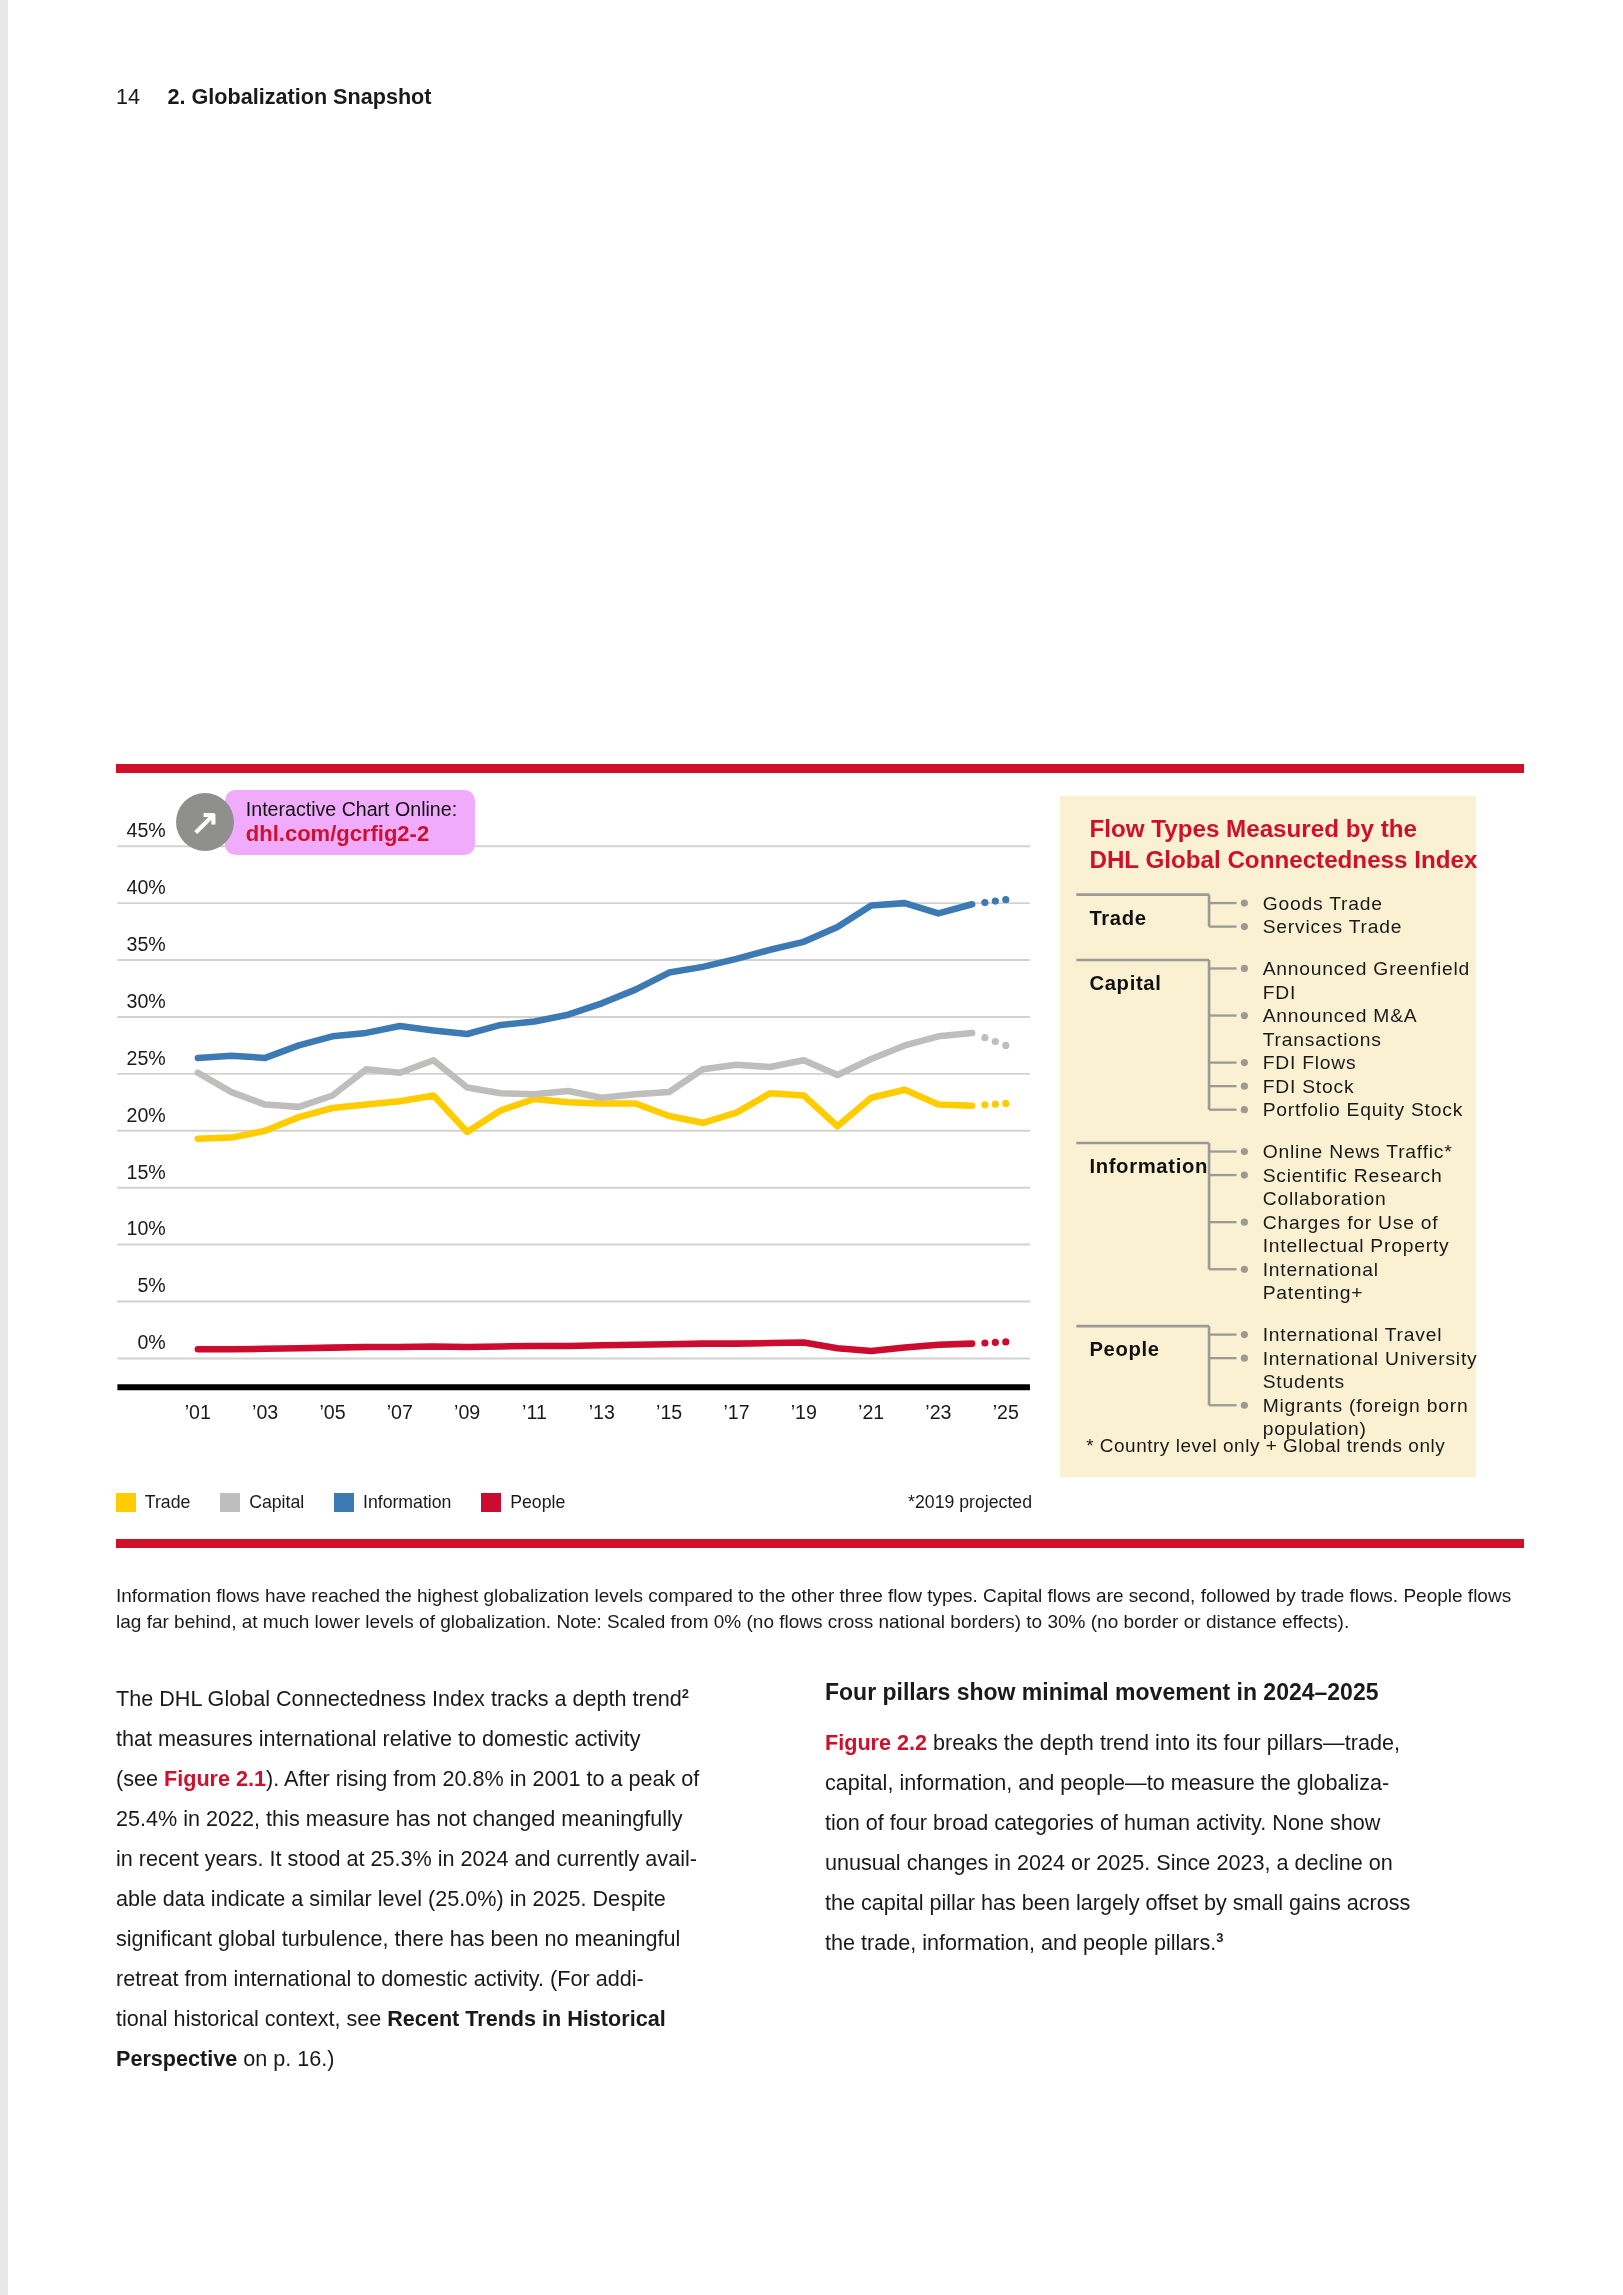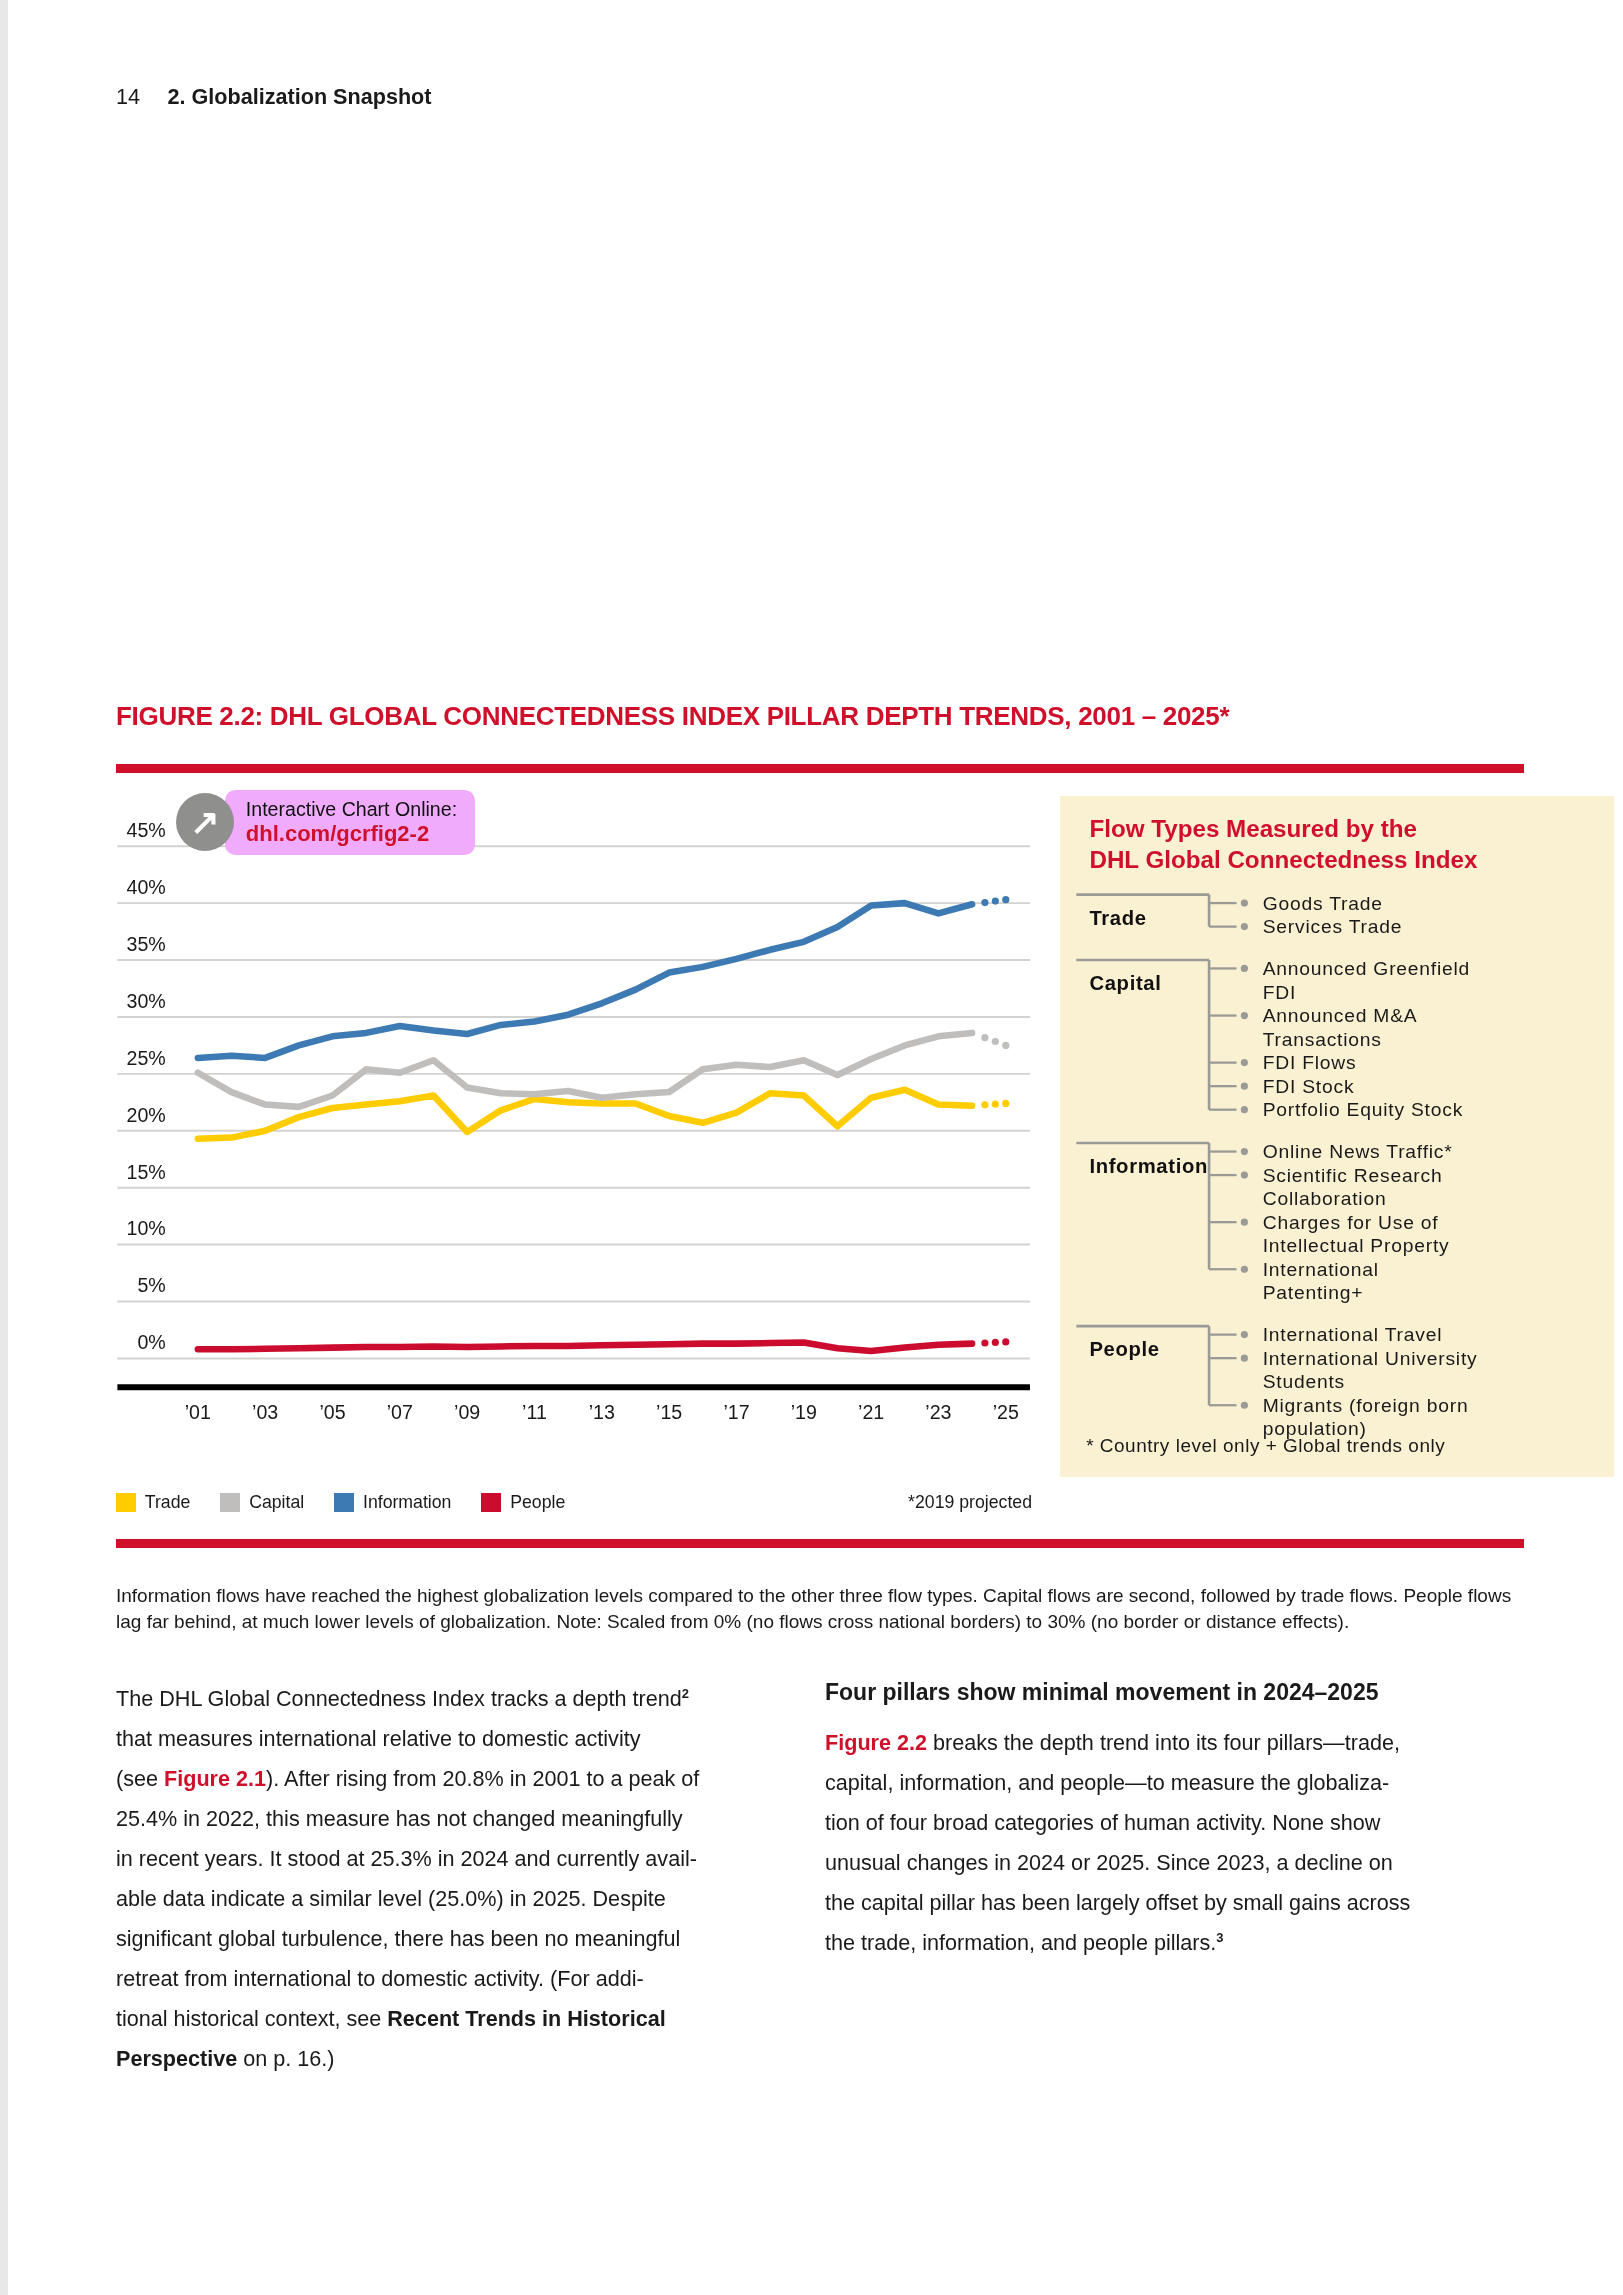--- a/index.html
+++ b/index.html
@@ -25,21 +25,21 @@
   .badge .box{background:#f0abfc;border-radius:10.5px;margin-left:-9.2px;padding:7.9px 18.3px 7.9px 21px;z-index:1;}
   .badge .l1{font-size:19.6px;color:#111;}
   .badge .l2{font-size:22px;font-weight:700;color:var(--red);}
   
   .legend-row{position:absolute;left:108px;top:1492px;width:916px;display:flex;align-items:center;}
   .legend{display:flex;gap:30px;align-items:center;list-style:none;margin:0;padding:0;}
   .legend li{display:flex;align-items:center;gap:9.2px;font-size:17.7px;}
   .legend .sw{width:19.6px;height:19.6px;display:inline-block;}
   .proj{margin-left:auto;font-size:17.7px;}
   
-  .flowbox{position:absolute;left:1052px;top:796px;width:554px;height:681px;background:#faf1d2;}
+  .flowbox{position:absolute;left:1052px;top:796px;width:416px;height:681px;background:#faf1d2;}
   
   .caption{position:absolute;left:108px;top:1564px;width:1408px;font-size:19px;line-height:25.5px;}
   .caption .b{font-weight:400;}
   
   .col{position:absolute;top:1679px;}
   .col.left{left:108px;width:658px;}
   .col.right{left:817px;width:699px;}
   .col h3{margin:0 0 17px 0;font-size:23px;font-weight:700;}
   .rich{font-size:21.6px;line-height:40px;white-space:pre-line;margin:0;}
   .rich .red{color:var(--red);font-weight:700;}
@@ -50,21 +50,20 @@
 </head>
 <body>
 
 <div class="page">
 
   <div class="hdr">
     <span class="num">14</span>
     <span class="sect">2. Globalization Snapshot</span>
   </div>
 
-  <div class="fig-title">FIGURE 2.2: DHL GLOBAL CONNECTEDNESS INDEX PILLAR DEPTH TRENDS, 2001 – 2025*</div>
   <div class="rule top"></div>
 
   <svg class="chart-svg" id="chart" width="916" height="628" viewBox="0 0 1400 960">
       <line x1="2" x2="1397" y1="846" y2="846" stroke="#d2d2d0" stroke-width="3"></line>
       <text x="76" y="832" text-anchor="end" font-size="30" fill="#1a1a1a">0%</text>
       <line x1="2" x2="1397" y1="759" y2="759" stroke="#d2d2d0" stroke-width="3"></line>
       <text x="76" y="745" text-anchor="end" font-size="30" fill="#1a1a1a">5%</text>
       <line x1="2" x2="1397" y1="672" y2="672" stroke="#d2d2d0" stroke-width="3"></line>
       <text x="76" y="658" text-anchor="end" font-size="30" fill="#1a1a1a">10%</text>
       <line x1="2" x2="1397" y1="585" y2="585" stroke="#d2d2d0" stroke-width="3"></line>

